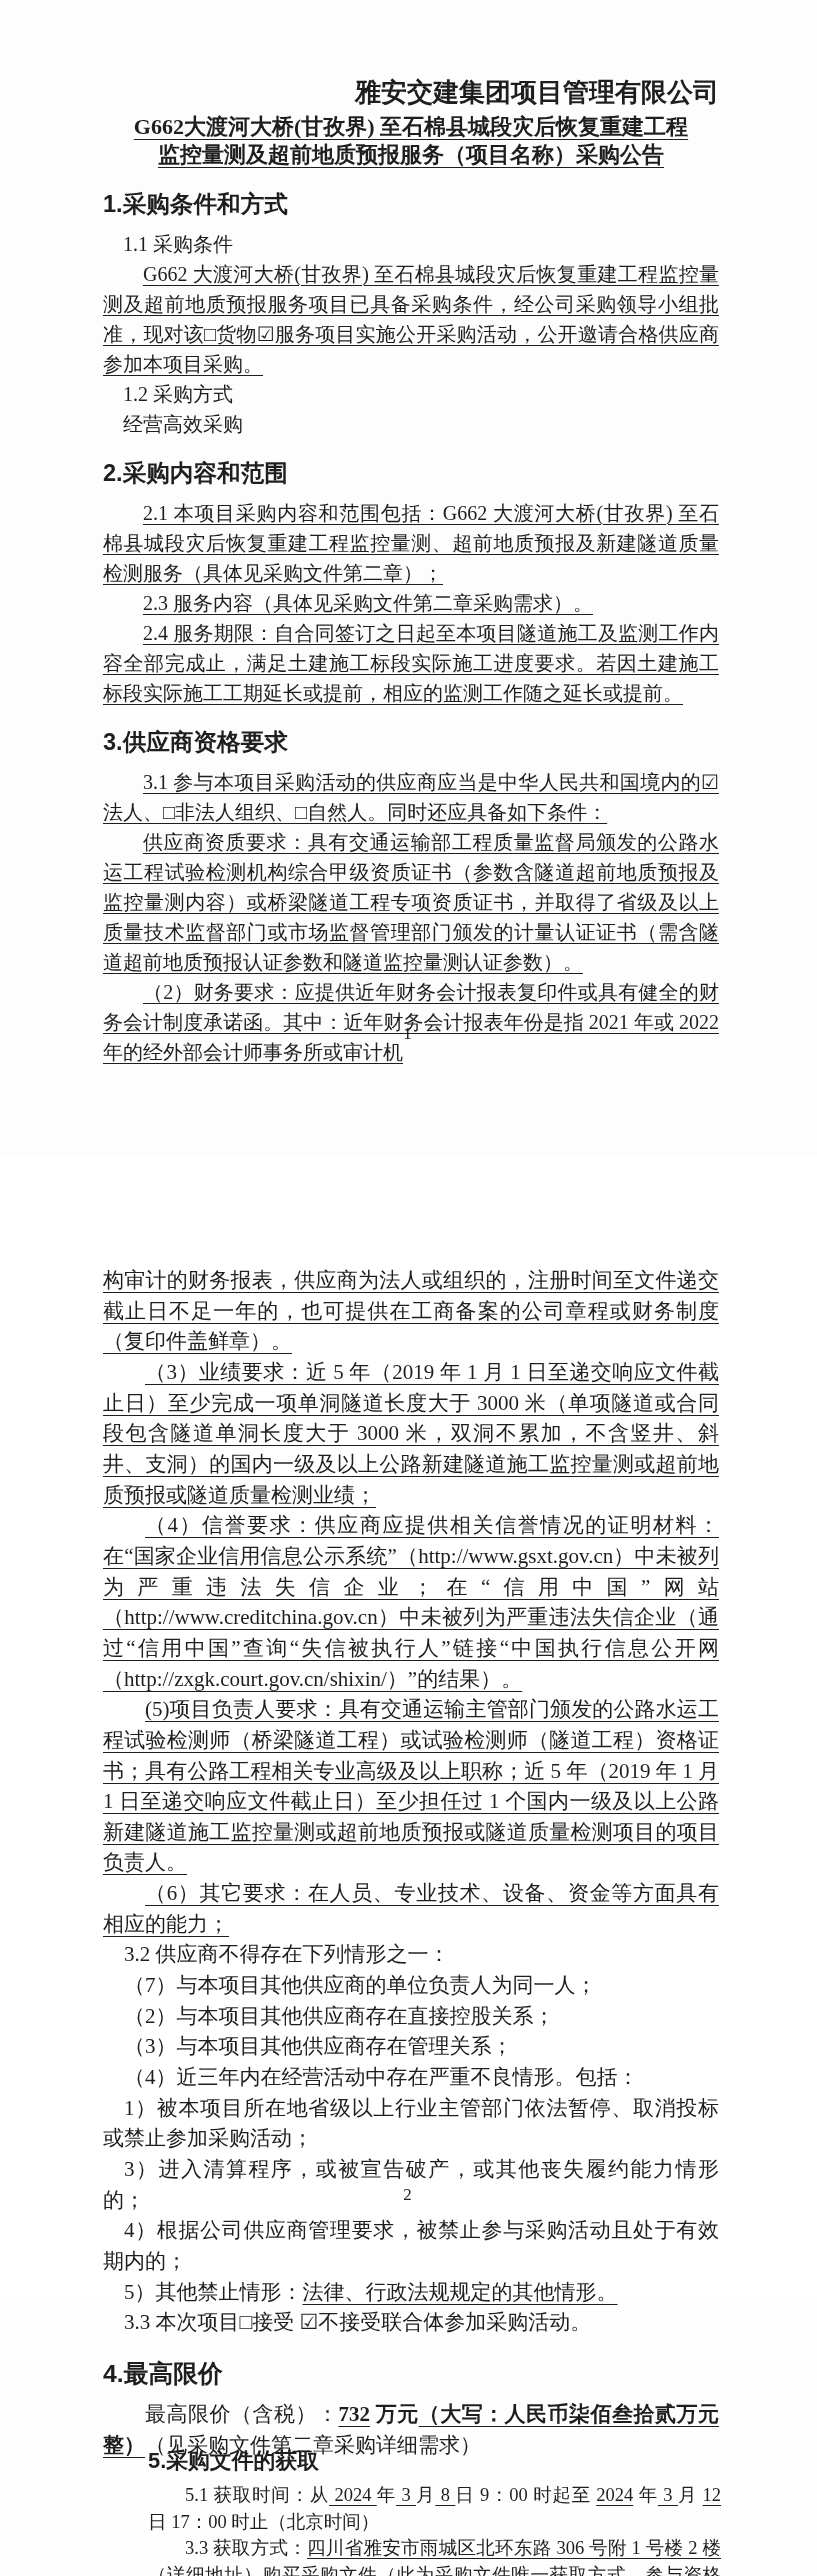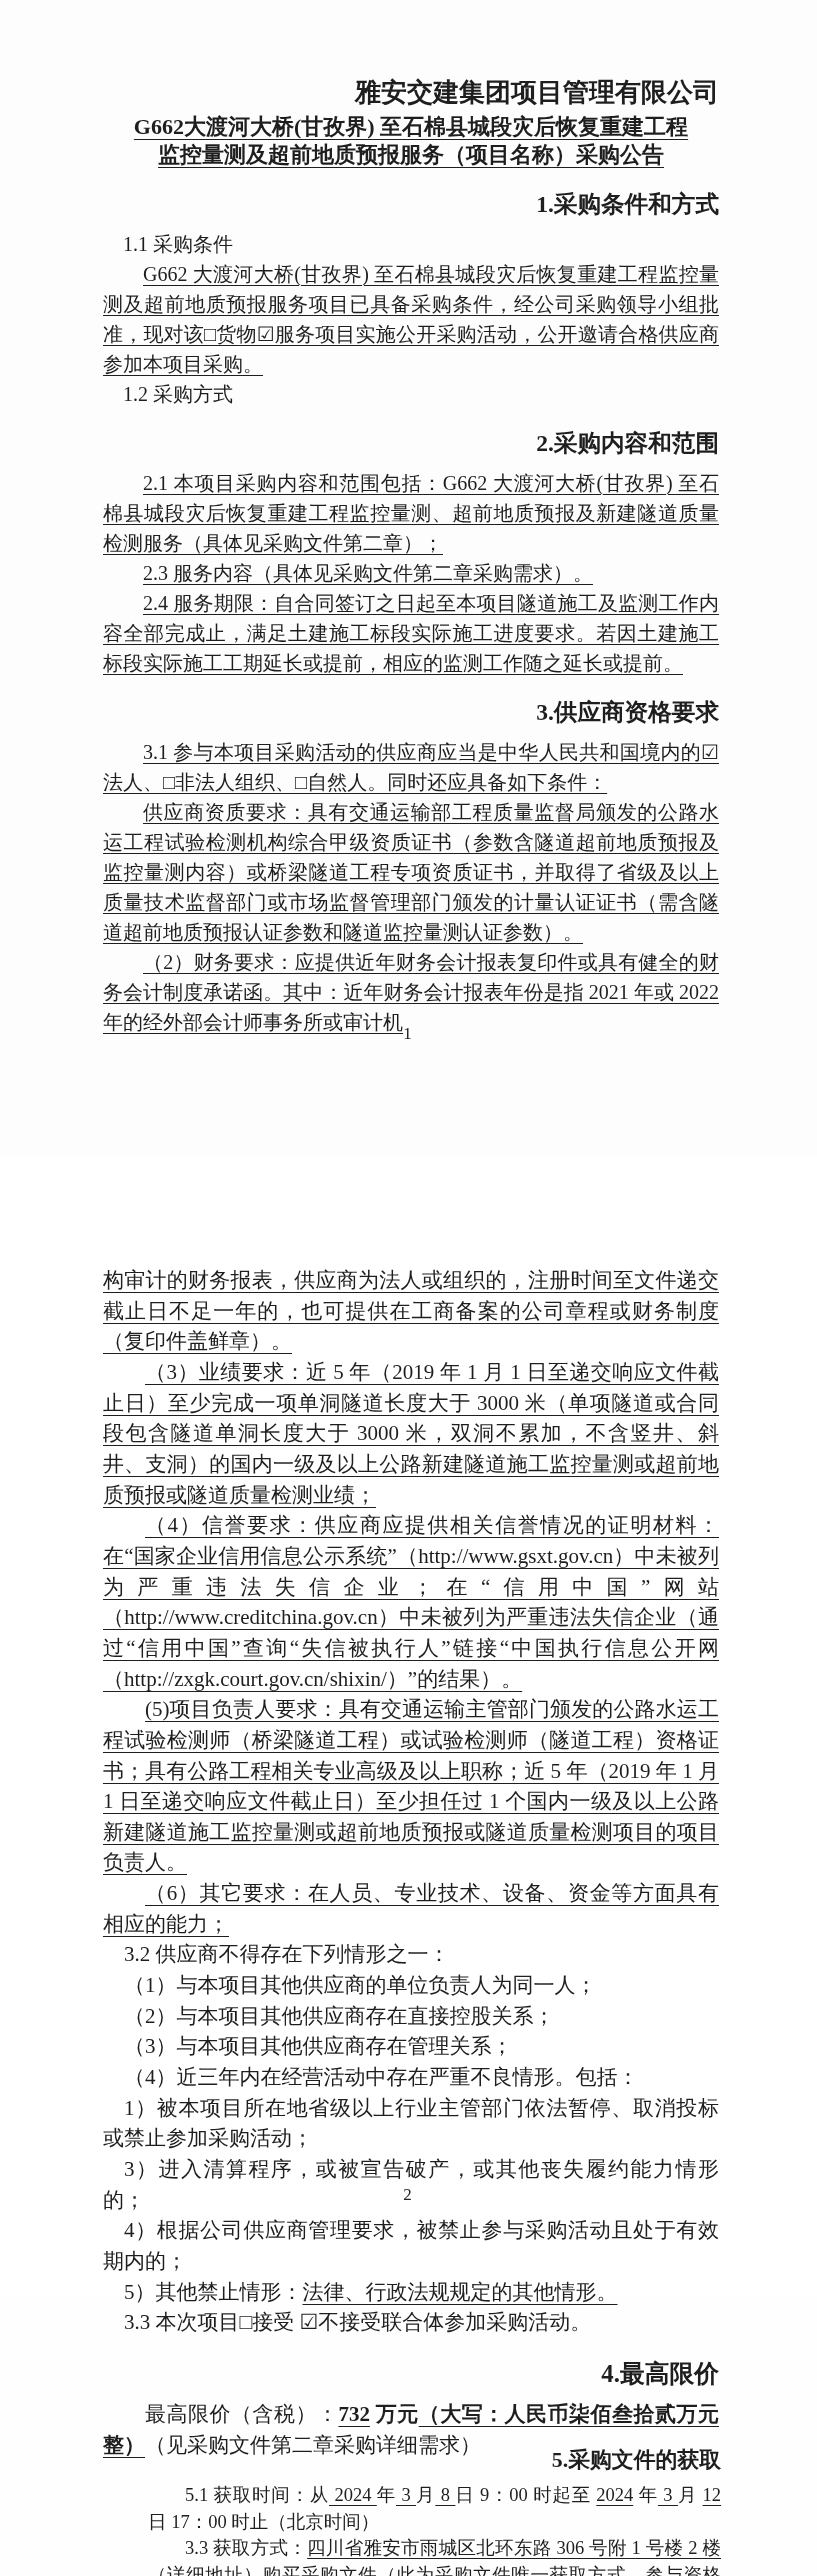--- a/index.html
+++ b/index.html
@@ -14,21 +14,21 @@
   #page3-bg{position:absolute;left:0;top:2298px;width:818px;height:1171px;background:#fefefe;}
 
   .page{position:absolute;}
   #page-1{top:77px;left:103px;width:616px;font-size:20px;line-height:1.5;}
   #page-2{top:1265px;left:103px;width:616px;font-size:21px;line-height:1.46;}
   #page-3{top:2429px;left:148px;width:573px;font-size:18.5px;line-height:1.44;}
 
   .blk{margin:0;}
   .t1{font-size:26px;font-weight:bold;text-align:right;line-height:1.25;margin-bottom:3.1px;}
   .t2{font-size:22px;font-weight:bold;text-align:center;line-height:1.3;}
-  .h {font-size:1.18em;font-weight:bold;margin:0.72em 0 0.28em 0;font-family:Liberation Serif, serif;text-align:right;}
+  .h {font-size:1.18em;font-weight:bold;margin:0.72em 0 0.28em 0;font-family:Liberation Sans, sans-serif;}
   .p {text-indent:2em;text-align:justify;}
   .pc{text-indent:0;text-align:justify;}
   .pl{text-indent:1em;}
   .pi{text-indent:1em;text-align:justify;}
   .u{text-decoration:underline;text-underline-offset:0.22em;text-decoration-thickness:1px;}
   .b{font-weight:bold;}
 
   .pagenum{position:absolute;left:391px;width:33px;text-align:center;font-size:17px;color:#222;}
   #pagenum-1{top:1024px;}
   #pagenum-2{top:2185px;}
@@ -41,37 +41,38 @@
 <div id="page3-bg"></div>
 
 <div id="page-1" class="page">
     <div class="blk t1"><span>雅安交建集团项目管理有限公司</span></div>
     <div class="blk t2"><span class="u">G662大渡河大桥(甘孜界) 至石棉县城段灾后恢复重建工程</span></div>
     <div class="blk t2"><span class="u">监控量测及超前地质预报服务（项目名称）采购公告</span></div>
     <div class="blk h"><span>1.采购条件和方式</span></div>
     <div class="blk pl"><span>1.1 采购条件</span></div>
     <div class="blk p"><span class="u">G662 大渡河大桥(甘孜界) 至石棉县城段灾后恢复重建工程监控量测及超前地质预报服务项目已具备采购条件，经公司采购领导小组批准，现对该□货物☑服务项目实施公开采购活动，公开邀请合格供应商参加本项目采购。</span></div>
     <div class="blk pl"><span>1.2 采购方式</span></div>
+    <div class="blk pl"><span>经营高效采购</span></div>
     <div class="blk h"><span>2.采购内容和范围</span></div>
     <div class="blk p"><span class="u">2.1 本项目采购内容和范围包括：G662 大渡河大桥(甘孜界) 至石棉县城段灾后恢复重建工程监控量测、超前地质预报及新建隧道质量检测服务（具体见采购文件第二章）；</span></div>
     <div class="blk p"><span class="u">2.3 服务内容（具体见采购文件第二章采购需求）。</span></div>
     <div class="blk p"><span class="u">2.4 服务期限：自合同签订之日起至本项目隧道施工及监测工作内容全部完成止，满足土建施工标段实际施工进度要求。若因土建施工标段实际施工工期延长或提前，相应的监测工作随之延长或提前。</span></div>
     <div class="blk h"><span>3.供应商资格要求</span></div>
     <div class="blk p"><span class="u">3.1 参与本项目采购活动的供应商应当是中华人民共和国境内的☑法人、□非法人组织、□自然人。同时还应具备如下条件：</span></div>
     <div class="blk p"><span class="u">供应商资质要求：具有交通运输部工程质量监督局颁发的公路水运工程试验检测机构综合甲级资质证书（参数含隧道超前地质预报及监控量测内容）或桥梁隧道工程专项资质证书，并取得了省级及以上质量技术监督部门或市场监督管理部门颁发的计量认证证书（需含隧道超前地质预报认证参数和隧道监控量测认证参数）。</span></div>
     <div class="blk p"><span class="u">（2）财务要求：应提供近年财务会计报表复印件或具有健全的财务会计制度承诺函。其中：近年财务会计报表年份是指 2021 年或 2022 年的经外部会计师事务所或审计机</span></div>
   </div>
 <div id="page-2" class="page">
     <div class="blk pc"><span class="u">构审计的财务报表，供应商为法人或组织的，注册时间至文件递交截止日不足一年的，也可提供在工商备案的公司章程或财务制度（复印件盖鲜章）。</span></div>
     <div class="blk p"><span class="u">（3）业绩要求：近 5 年（2019 年 1 月 1 日至递交响应文件截止日）至少完成一项单洞隧道长度大于 3000 米（单项隧道或合同段包含隧道单洞长度大于 3000 米，双洞不累加，不含竖井、斜井、支洞）的国内一级及以上公路新建隧道施工监控量测或超前地质预报或隧道质量检测业绩；</span></div>
     <div class="blk p"><span class="u">（4）信誉要求：供应商应提供相关信誉情况的证明材料：在“国家企业信用信息公示系统”（http://www.gsxt.gov.cn）中未被列为严重违法失信企业；在“信用中国”网站（http://www.creditchina.gov.cn）中未被列为严重违法失信企业（通过“信用中国”查询“失信被执行人”链接“中国执行信息公开网（http://zxgk.court.gov.cn/shixin/）”的结果）。</span></div>
     <div class="blk p"><span class="u">(5)项目负责人要求：具有交通运输主管部门颁发的公路水运工程试验检测师（桥梁隧道工程）或试验检测师（隧道工程）资格证书；具有公路工程相关专业高级及以上职称；近 5 年（2019 年 1 月 1 日至递交响应文件截止日）至少担任过 1 个国内一级及以上公路新建隧道施工监控量测或超前地质预报或隧道质量检测项目的项目负责人。</span></div>
     <div class="blk p"><span class="u">（6）其它要求：在人员、专业技术、设备、资金等方面具有相应的能力；</span></div>
     <div class="blk pl"><span>3.2 供应商不得存在下列情形之一：</span></div>
-    <div class="blk pi"><span>（1）与本项目其他供应商的单位负责人为同一人；</span></div>
+    <div class="blk pi"><span>（7）与本项目其他供应商的单位负责人为同一人；</span></div>
     <div class="blk pi"><span>（2）与本项目其他供应商存在直接控股关系；</span></div>
     <div class="blk pi"><span>（3）与本项目其他供应商存在管理关系；</span></div>
     <div class="blk pi"><span>（4）近三年内在经营活动中存在严重不良情形。包括：</span></div>
     <div class="blk pi"><span>1）被本项目所在地省级以上行业主管部门依法暂停、取消投标或禁止参加采购活动；</span></div>
     <div class="blk pi"><span>3）进入清算程序，或被宣告破产，或其他丧失履约能力情形的；</span></div>
     <div class="blk pi"><span>4）根据公司供应商管理要求，被禁止参与采购活动且处于有效期内的；</span></div>
     <div class="blk pi"><span>5）其他禁止情形：</span><span class="u">法律、行政法规规定的其他情形。</span></div>
     <div class="blk pl"><span>3.3 本次项目□接受 ☑不接受联合体参加采购活动。</span></div>
     <div class="blk h"><span>4.最高限价</span></div>
     <div class="blk p"><span>最高限价（含税）：</span><span class="u b">732</span><span class="b"> 万元</span><span class="u b">（大写：人民币柒佰叁拾贰万元整）</span><span>（见采购文件第二章采购详细需求）</span></div>

